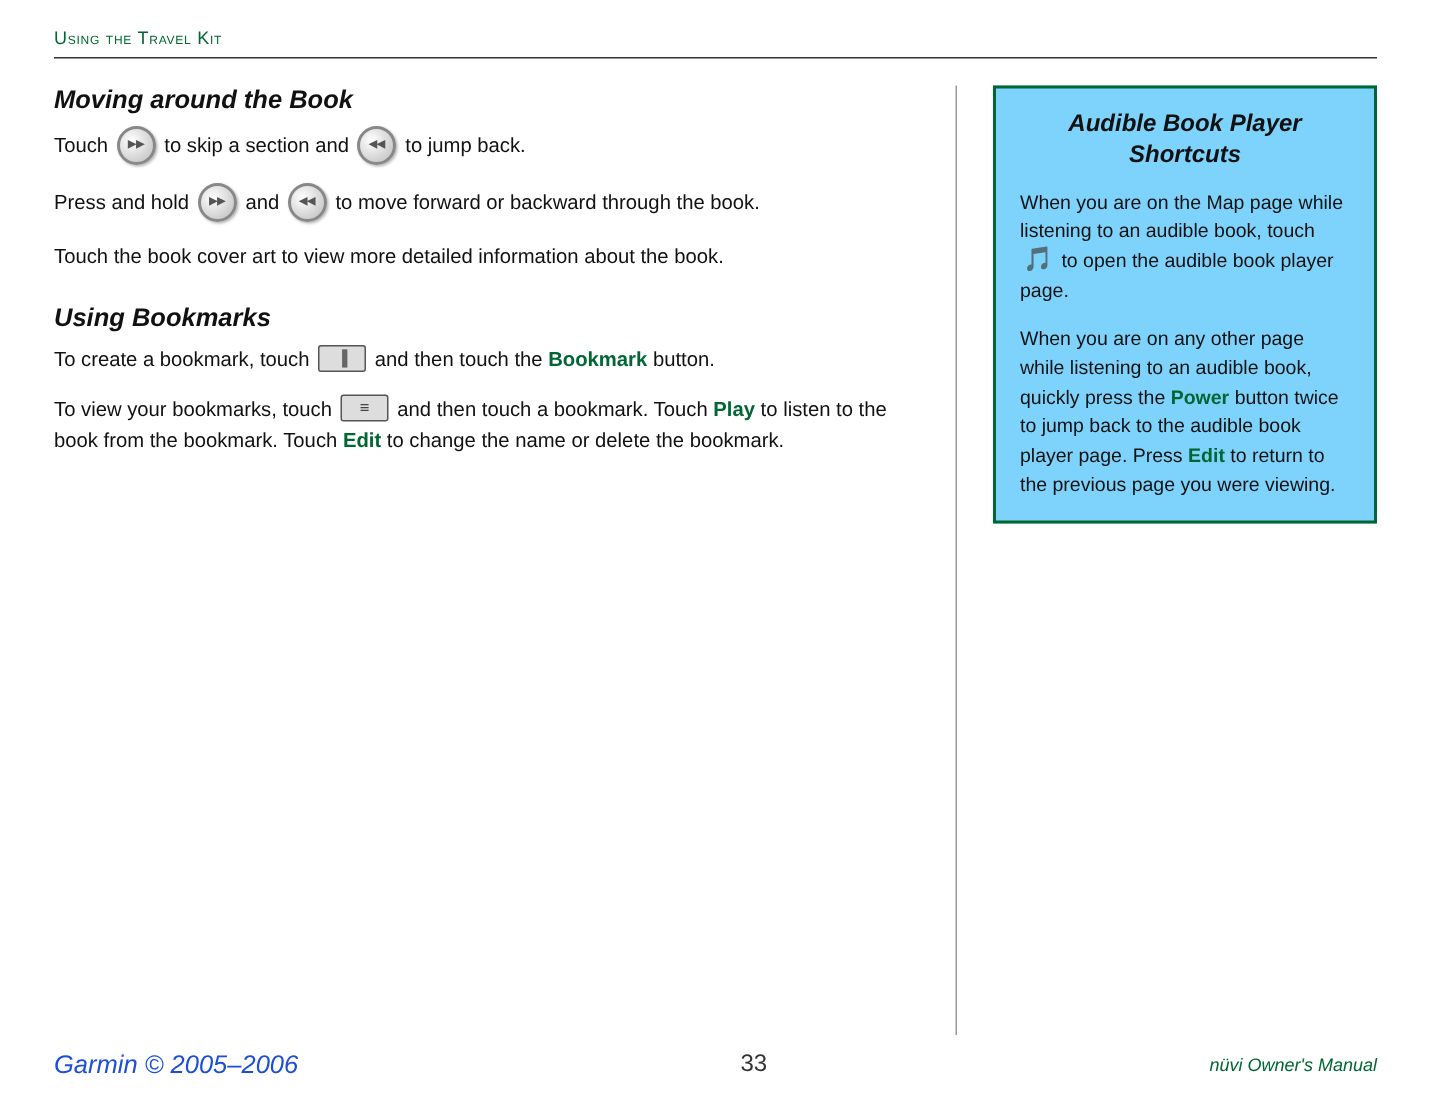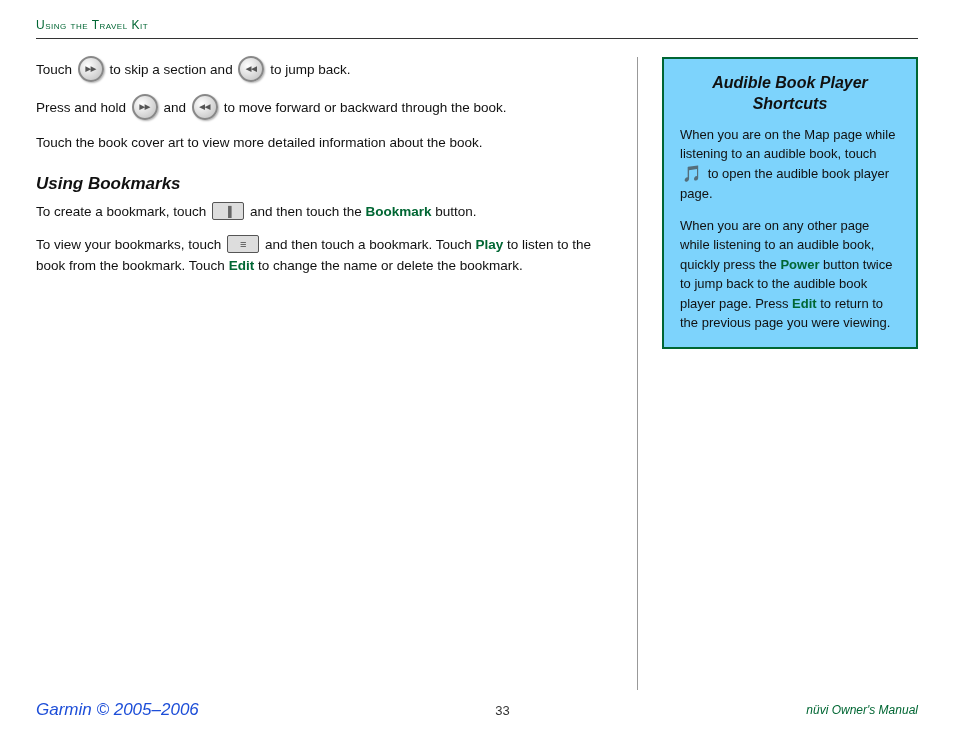--- a/index.html
+++ b/index.html
@@ -222,21 +222,21 @@
 
     .footer-left {
       font-family: Arial, Helvetica, sans-serif;
       font-style: italic;
       font-size: 17px;
       color: #1d4ed8;
     }
 
     .footer-center {
       font-family: Arial, Helvetica, sans-serif;
-      font-size: 13px;
+      font-size: 16px;
       color: #333;
     }
 
     .footer-right {
       font-family: Arial, Helvetica, sans-serif;
       font-style: italic;
       font-size: 12px;
       color: #006633;
       text-align: right;
     }
@@ -248,20 +248,21 @@
 
   <div class="header">
     <span class="header-title">Using the Travel Kit</span>
   </div>
 
   <div class="content-area">
 
     <div class="left-col">
 
       <div>
+        <div class="section-title">Moving around the Book</div>
 
         <p class="body-text">
           <span>Touch</span>
           <span class="btn-icon btn-icon-fwd"></span>
           <span>to skip a section and</span>
           <span class="btn-icon btn-icon-rew"></span>
           <span>to jump back.</span>
         </p>
 
         <p class="body-text">

